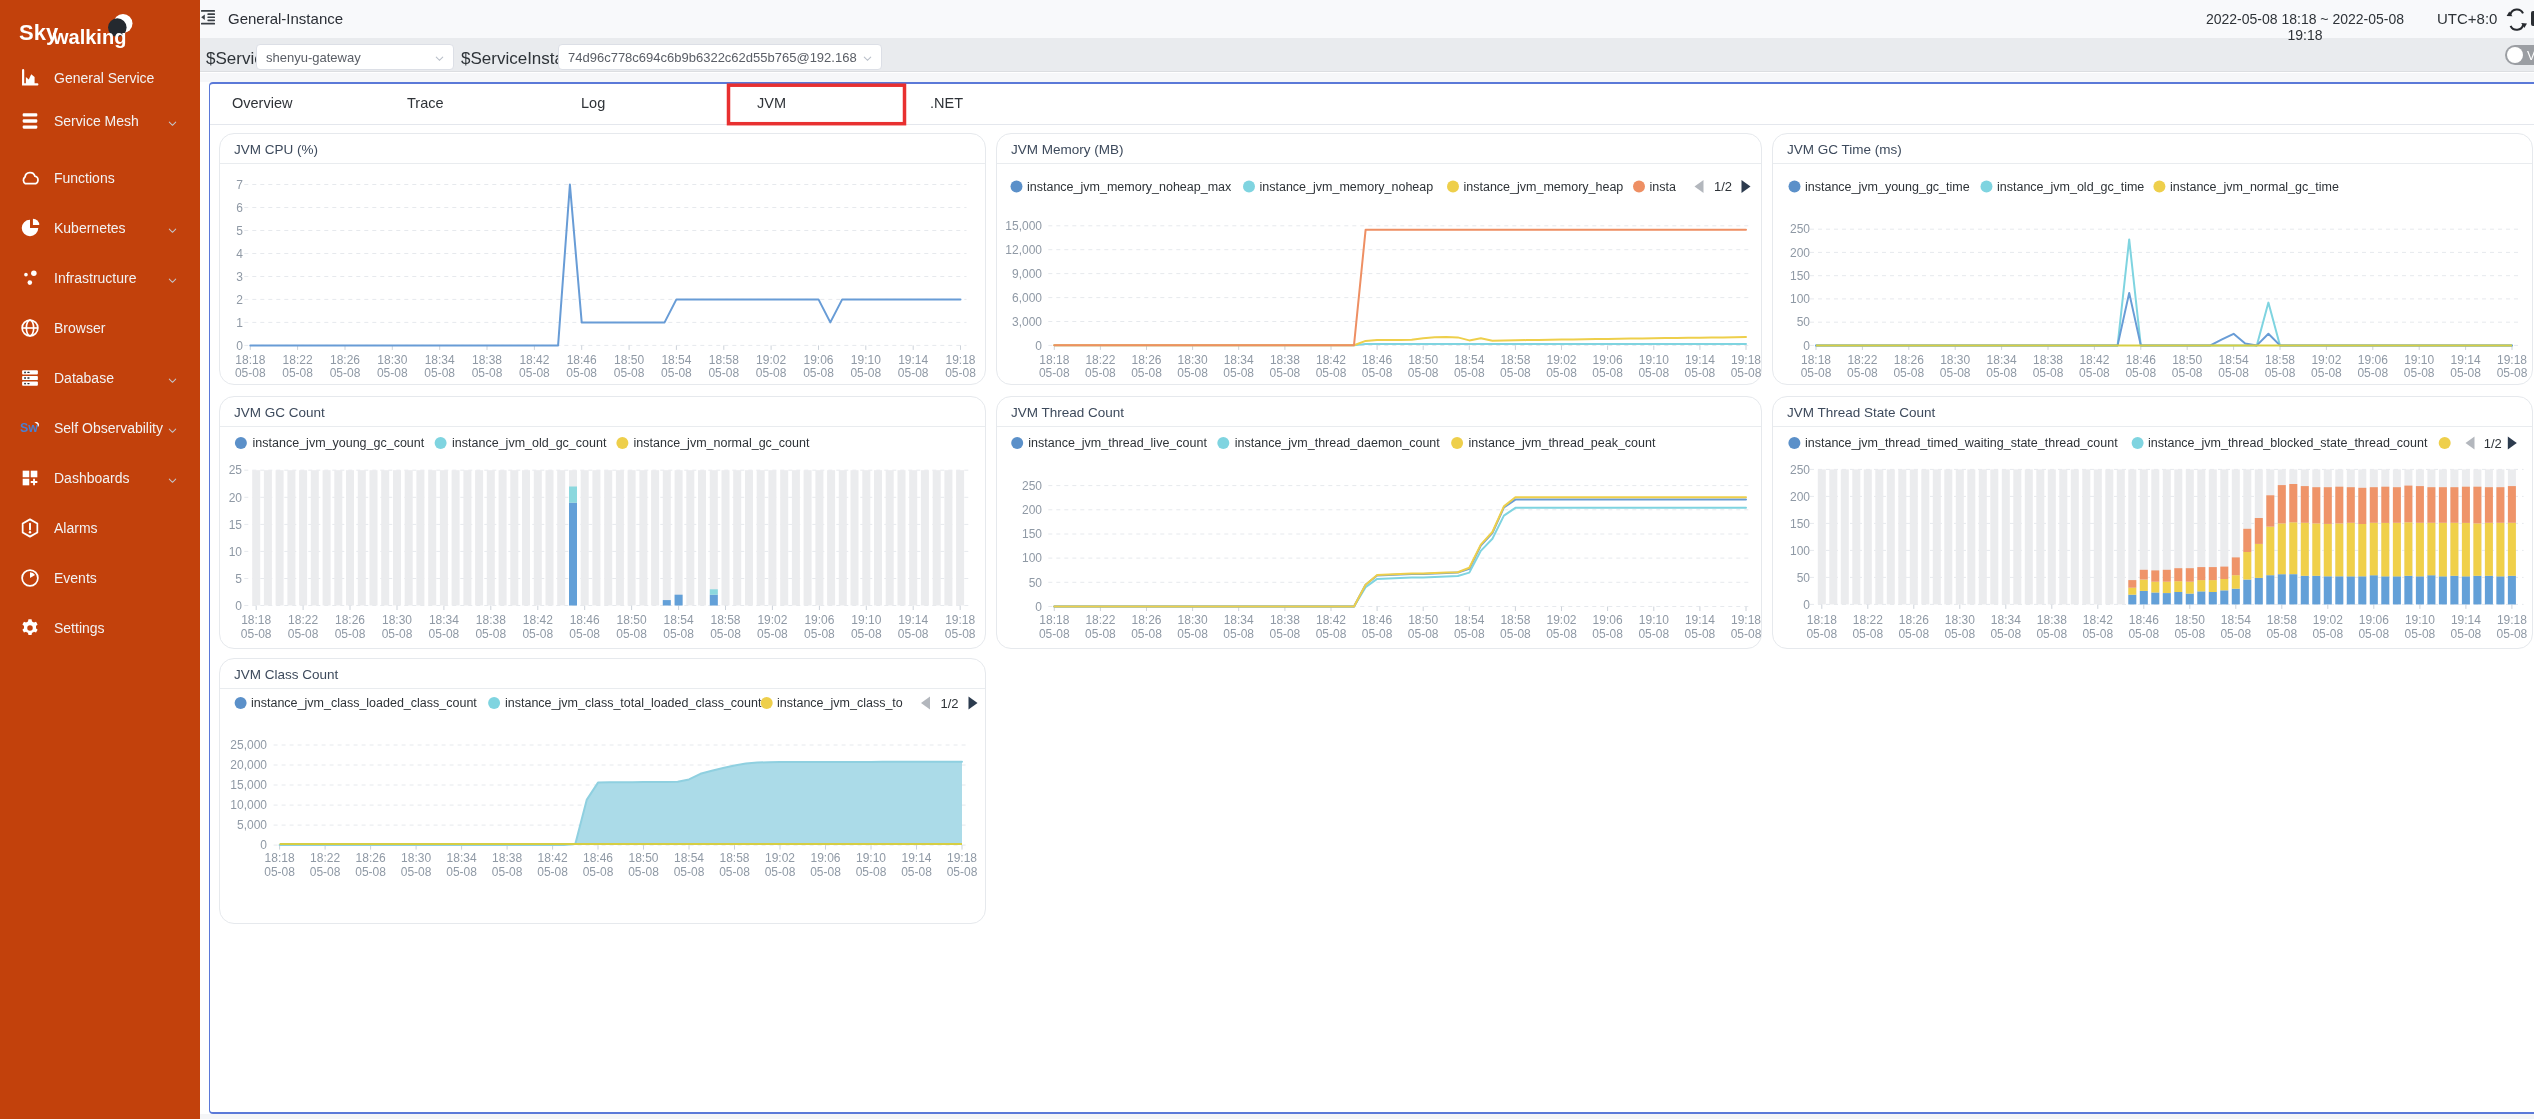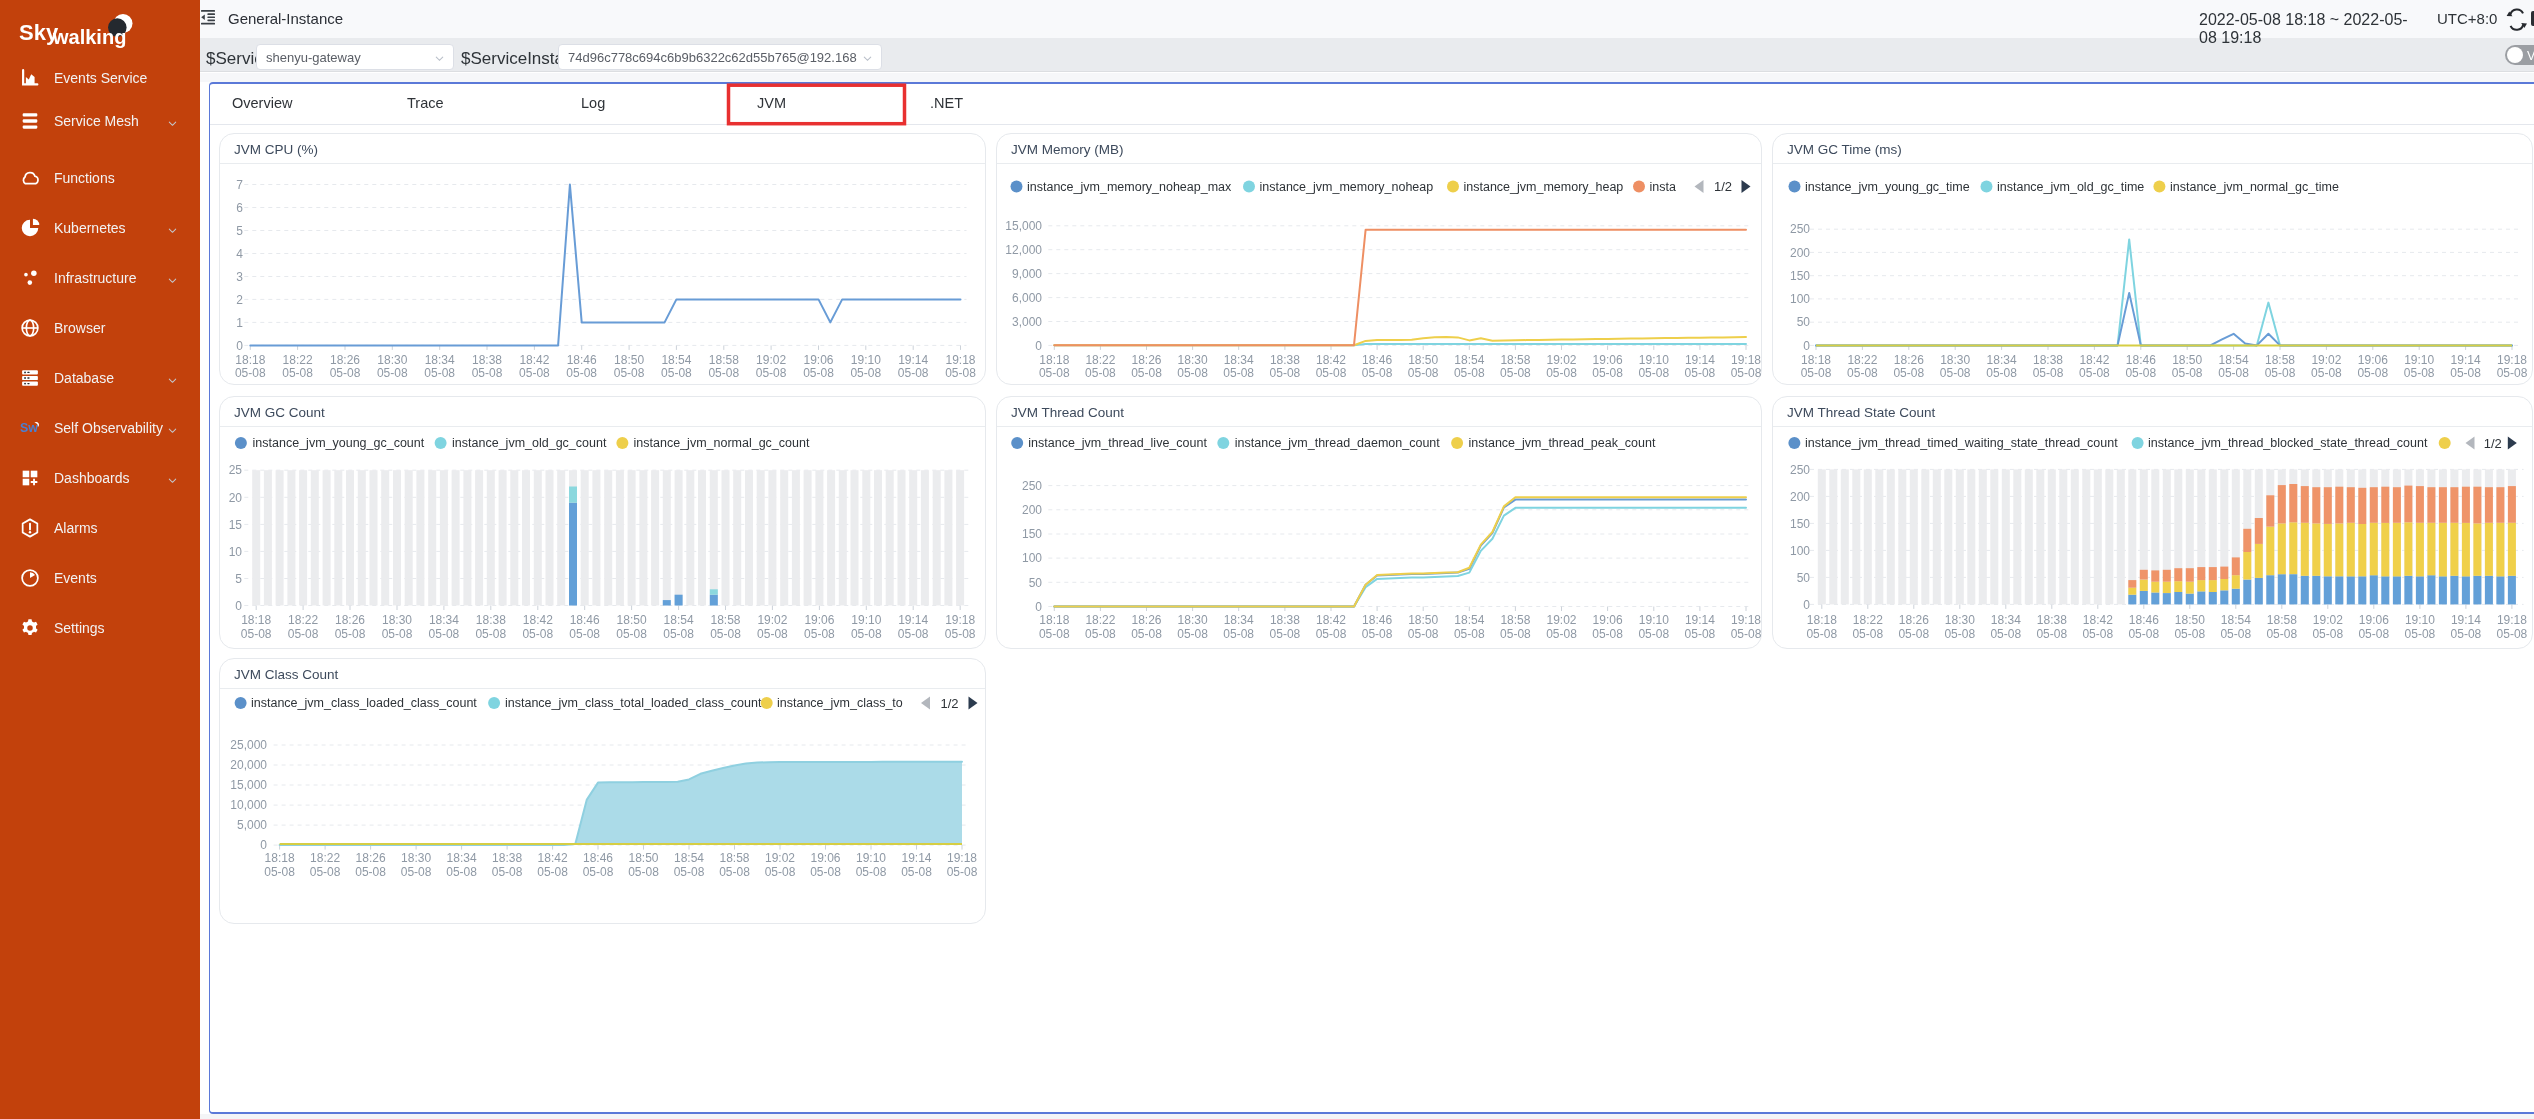--- a/index.html
+++ b/index.html
@@ -74,21 +74,21 @@
     <circle cx="106" cy="13.5" r="9.5" fill="#fff"></circle>
     <circle cx="100.3" cy="17.6" r="9.3" fill="#24292f"></circle>
     <text x="2" y="30" font-size="22" font-weight="bold" fill="#fff" font-family="Liberation Sans, sans-serif">Sky</text>
     <text x="36" y="34" font-size="20" font-weight="bold" fill="#fff" font-family="Liberation Sans, sans-serif">walking</text>
   </svg></div>
 <div class="mi" style="top:67px">
       <span class="mic"><svg width="22" height="22" viewBox="0 0 24 24">
           <path d="M4.5 3.5v15.5H20" stroke="#fff" stroke-width="2.4" fill="none" stroke-linecap="round"></path>
           <path d="M7.5 19v-8l3.2 2.6 2.6-5.6 3.7 3V19z" fill="#fff"></path>
         </svg></span>
-      <span class="mtx">Events Service</span>
+      <span class="mtx">General Service</span>
     </div>
 <div class="mi" style="top:110px">
       <span class="mic"><svg width="22" height="22" viewBox="0 0 24 24">
           <rect x="4" y="3.6" width="16" height="3.6" rx="1.2" fill="#fff"></rect>
           <rect x="4" y="10.2" width="16" height="3.6" rx="1.2" fill="#fff"></rect>
           <rect x="4" y="16.8" width="16" height="3.6" rx="1.2" fill="#fff"></rect>
         </svg></span>
       <span class="mtx">Service Mesh</span>
       <span class="chev"><svg width="11" height="11" viewBox="0 0 24 24">
           <path d="M5 9l7 7 7-7" stroke="#c3c7cc" stroke-width="2.2" fill="none" stroke-linecap="round" stroke-linejoin="round"></path>
@@ -190,21 +190,21 @@
         </svg></span>
       <span class="mtx">Events</span>
     </div>
 <div class="mi" style="top:617px">
       <span class="mic"><svg width="22" height="22" viewBox="0 0 24 24">
           <path fill="#fff" fill-rule="evenodd" d="M10.3 2.5h3.4l.5 2.4a7.3 7.3 0 0 1 2.1 1.2l2.3-.8 1.7 3-1.8 1.6a7.3 7.3 0 0 1 0 2.4l1.8 1.6-1.7 3-2.3-.8a7.3 7.3 0 0 1-2.1 1.2l-.5 2.4h-3.4l-.5-2.4a7.3 7.3 0 0 1-2.1-1.2l-2.3.8-1.7-3 1.8-1.6a7.3 7.3 0 0 1 0-2.4L3.7 8.3l1.7-3 2.3.8a7.3 7.3 0 0 1 2.1-1.2zM12 9a3 3 0 1 0 0 6 3 3 0 0 0 0-6z"></path>
         </svg></span>
       <span class="mtx">Settings</span>
     </div>
 </div>
-<div class="hr-txt" style="left:2199px;width:212px;text-align:left;font-size:16px">2022-05-08 18:18 ~ 2022-05-08 19:18</div>
+<div class="hr-txt" style="left:2199px;width:212px;text-align:center;font-size:14px">2022-05-08 18:18 ~ 2022-05-08 19:18</div>
 <div class="hr-txt" style="left:2437px;font-size:15px;top:10px">UTC+8:0</div>
 <svg class="ov" width="2534" height="1119" viewBox="0 0 2534 1119">
 
 <g fill="#3a4046">
 <rect x="201" y="10" width="14" height="1.8" rx="0.6"></rect>
 <rect x="207.4" y="13.3" width="7.6" height="1.7" rx="0.6"></rect>
 <rect x="207.4" y="16.4" width="7.6" height="1.7" rx="0.6"></rect>
 <rect x="207.4" y="19.5" width="7.6" height="1.7" rx="0.6"></rect>
 <rect x="201" y="22.7" width="14" height="1.8" rx="0.6"></rect>
 <path d="M201.2 17.3 l3.6 -2.7 v5.4z"></path>

